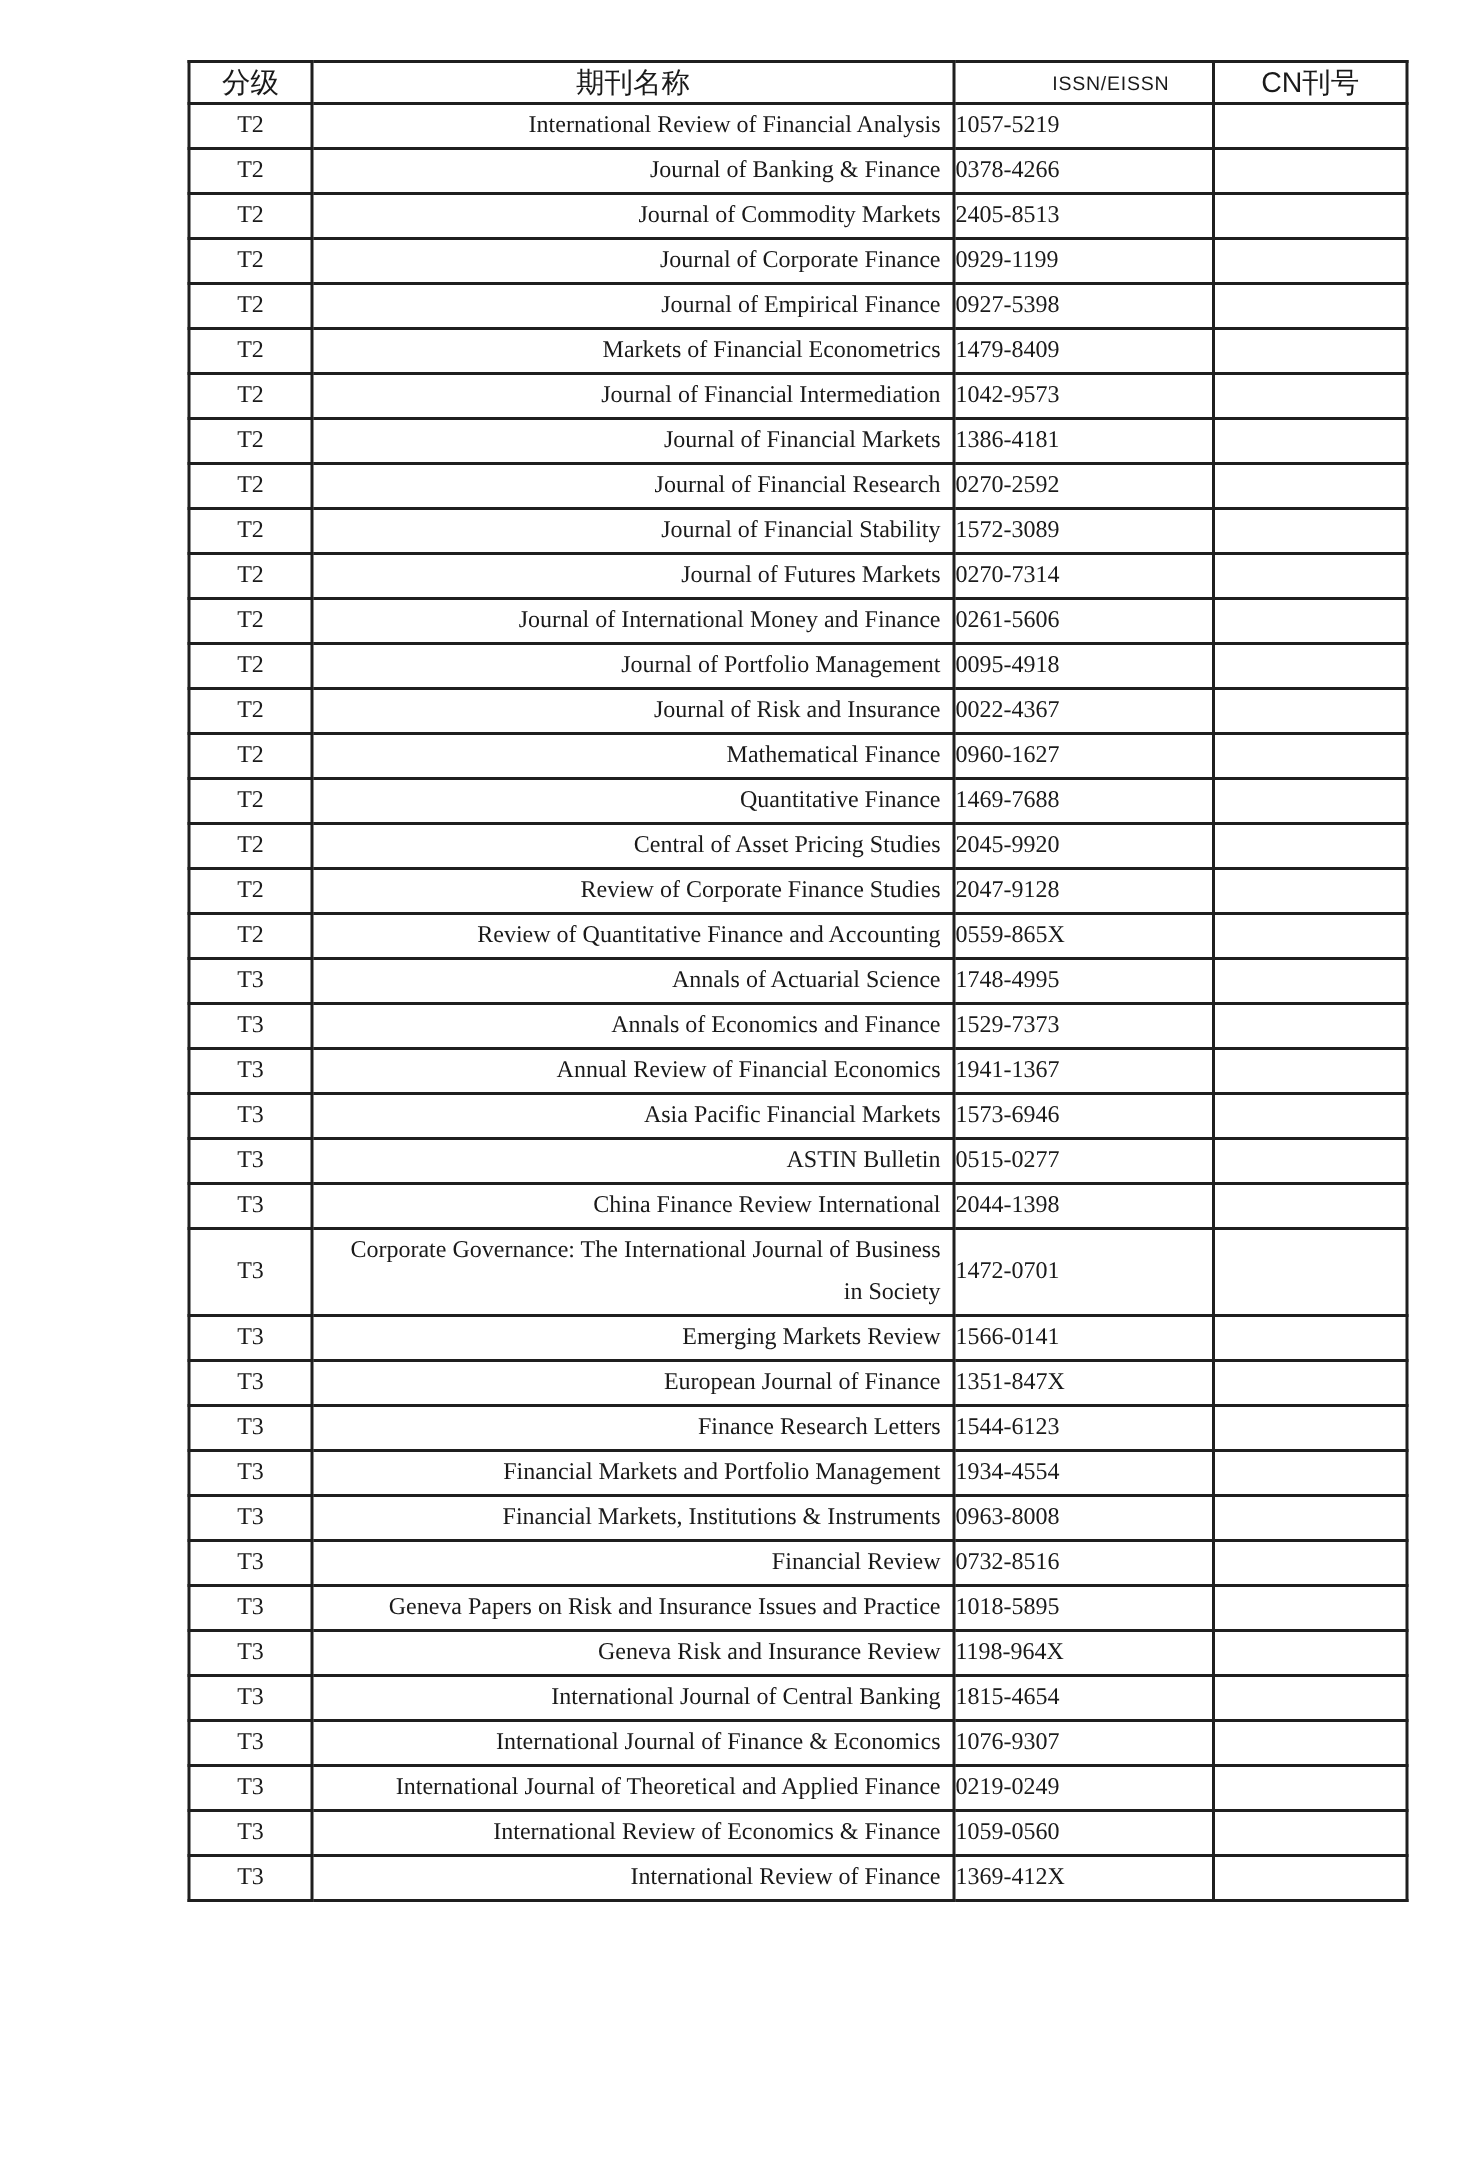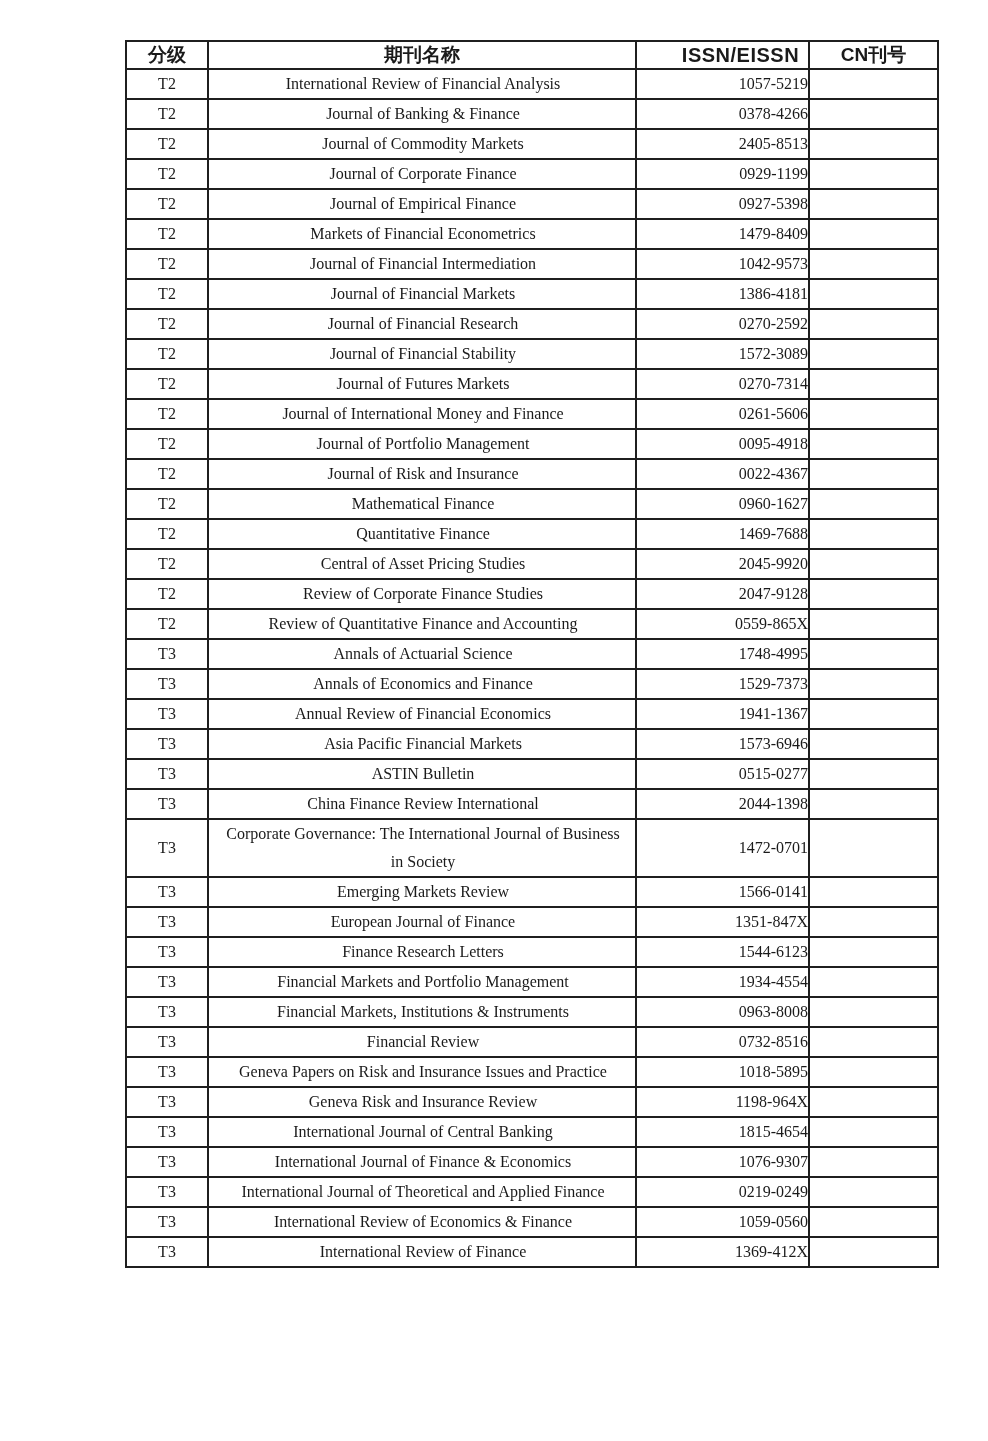--- a/index.html
+++ b/index.html
@@ -22,38 +22,38 @@
     table-layout: fixed;
   }
   .journal-table th, .journal-table td {
     border: 2px solid #1f1f1f;
     padding: 0;
     overflow: hidden;
   }
   .journal-table th {
     height: 24px;
     font-family: "Liberation Sans", sans-serif;
-    font-weight: 700;
+    font-weight: 400;
     font-size: 19px;
     vertical-align: middle;
     white-space: nowrap;
   }
   .journal-table th.th-latin {
-    font-size: 20px;
+    font-size: 13px;
     letter-spacing: 0.5px;
     padding-left: 36px;
   }
   .journal-table td {
     font-size: 16px;
     line-height: 28px;
     vertical-align: middle;
   }
   td.cell-grade { text-align: center; }
-  td.cell-name  { text-align: center; padding: 0 8px 0 10px; }
-  td.cell-issn  { text-align: right; }
+  td.cell-name  { text-align: right; padding: 0 8px 0 10px; }
+  td.cell-issn  { text-align: left; }
   td.cell-cn    { text-align: center; }
   .page-number {
     position: absolute;
     left: 0;
     right: 0;
     top: 1327px;
     text-align: center;
     text-indent: 26px;
     font-size: 15px;
     font-family: "Liberation Serif", serif;

